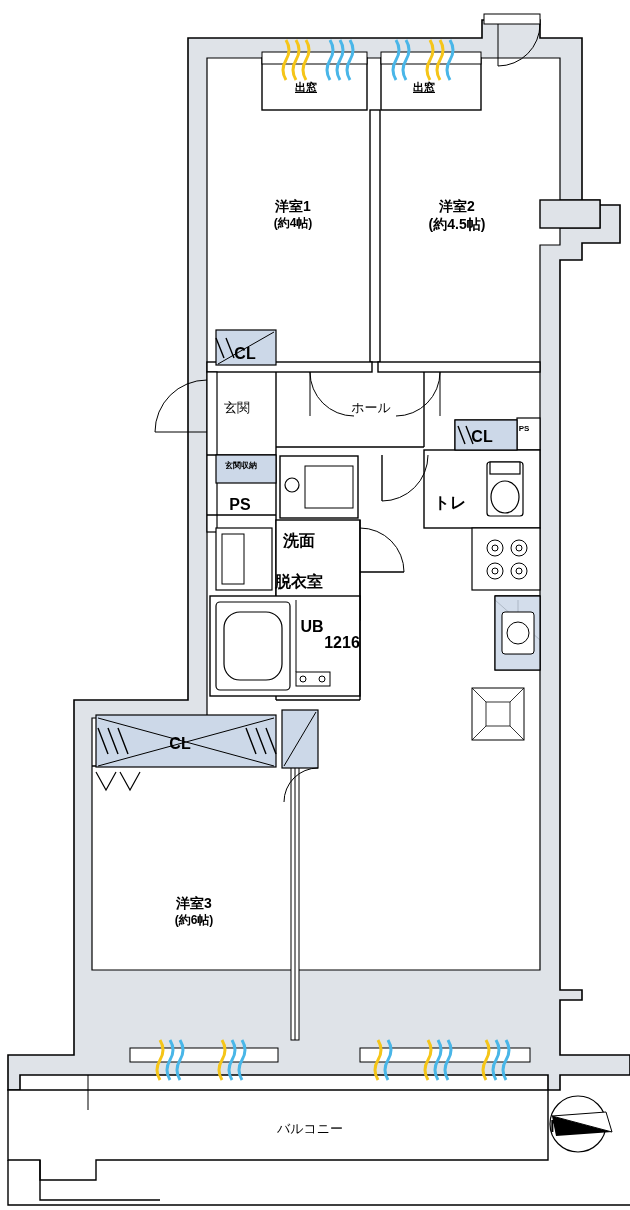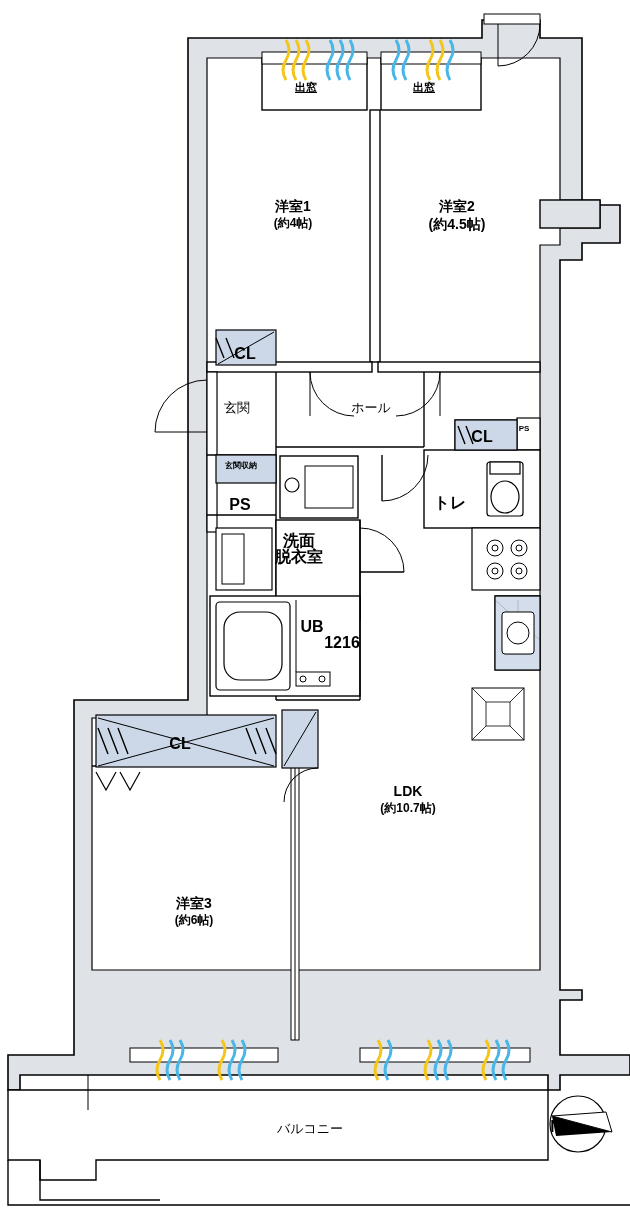--- a/index.html
+++ b/index.html
@@ -232,35 +232,31 @@
       <div style="font-size:12px;">(約4帖)</div>
 </div>
 <div class="lbl big" style="left:412px;top:198px;width:90px;">
   <div>洋室2</div>
       <div style="font-size:14px;">(約4.5帖)</div>
 </div>
 <div class="lbl big" style="left:152px;top:895px;width:84px;">
   <div>洋室3</div>
       <div style="font-size:12px;">(約6帖)</div>
 </div>
-<div class="lbl big" style="left:353px;top:783px;width:110px;">
-  <div>LDK</div>
-      <div style="font-size:12px;">(約10.7帖)</div>
-</div>
 
 <div class="lbl sm" style="left:285px;top:81px;width:42px;">出窓</div>
 <div class="lbl sm" style="left:403px;top:81px;width:42px;">出窓</div>
 <div class="lbl mid" style="left:211px;top:400px;width:52px;">玄関</div>
 <div class="lbl mid" style="left:339px;top:400px;width:64px;">ホール</div>
 <div class="lbl tiny" style="left:212px;top:461px;width:58px;">玄関収納</div>
 <div class="lbl xs" style="left:224px;top:495px;width:32px;">PS</div>
 <div class="lbl tiny" style="left:514px;top:424px;width:20px;">PS</div>
 <div class="lbl xs" style="left:432px;top:493px;width:36px;">トレ</div>
 <div class="lbl xs" style="left:276px;top:531px;width:46px;">洗面</div>
-<div class="lbl xs" style="left:271px;top:547px;width:56px;">脱衣室</div>
+<div class="lbl xs" style="left:271px;top:572px;width:56px;">脱衣室</div>
 <div class="lbl xs" style="left:294px;top:617px;width:36px;">UB</div>
 <div class="lbl xs" style="left:298px;top:633px;width:48px;margin-left:20px;">1216</div>
 
 <div class="lbl xs" style="left:232px;top:344px;width:26px;">CL</div>
 <div class="lbl xs" style="left:469px;top:427px;width:26px;">CL</div>
 <div class="lbl xs" style="left:167px;top:734px;width:26px;">CL</div>
 
 <div class="lbl mid" style="left:262px;top:1121px;width:96px;">バルコニー</div>
 <div class="lbl xs" style="left:548px;top:1117px;width:16px;">N</div>
 

